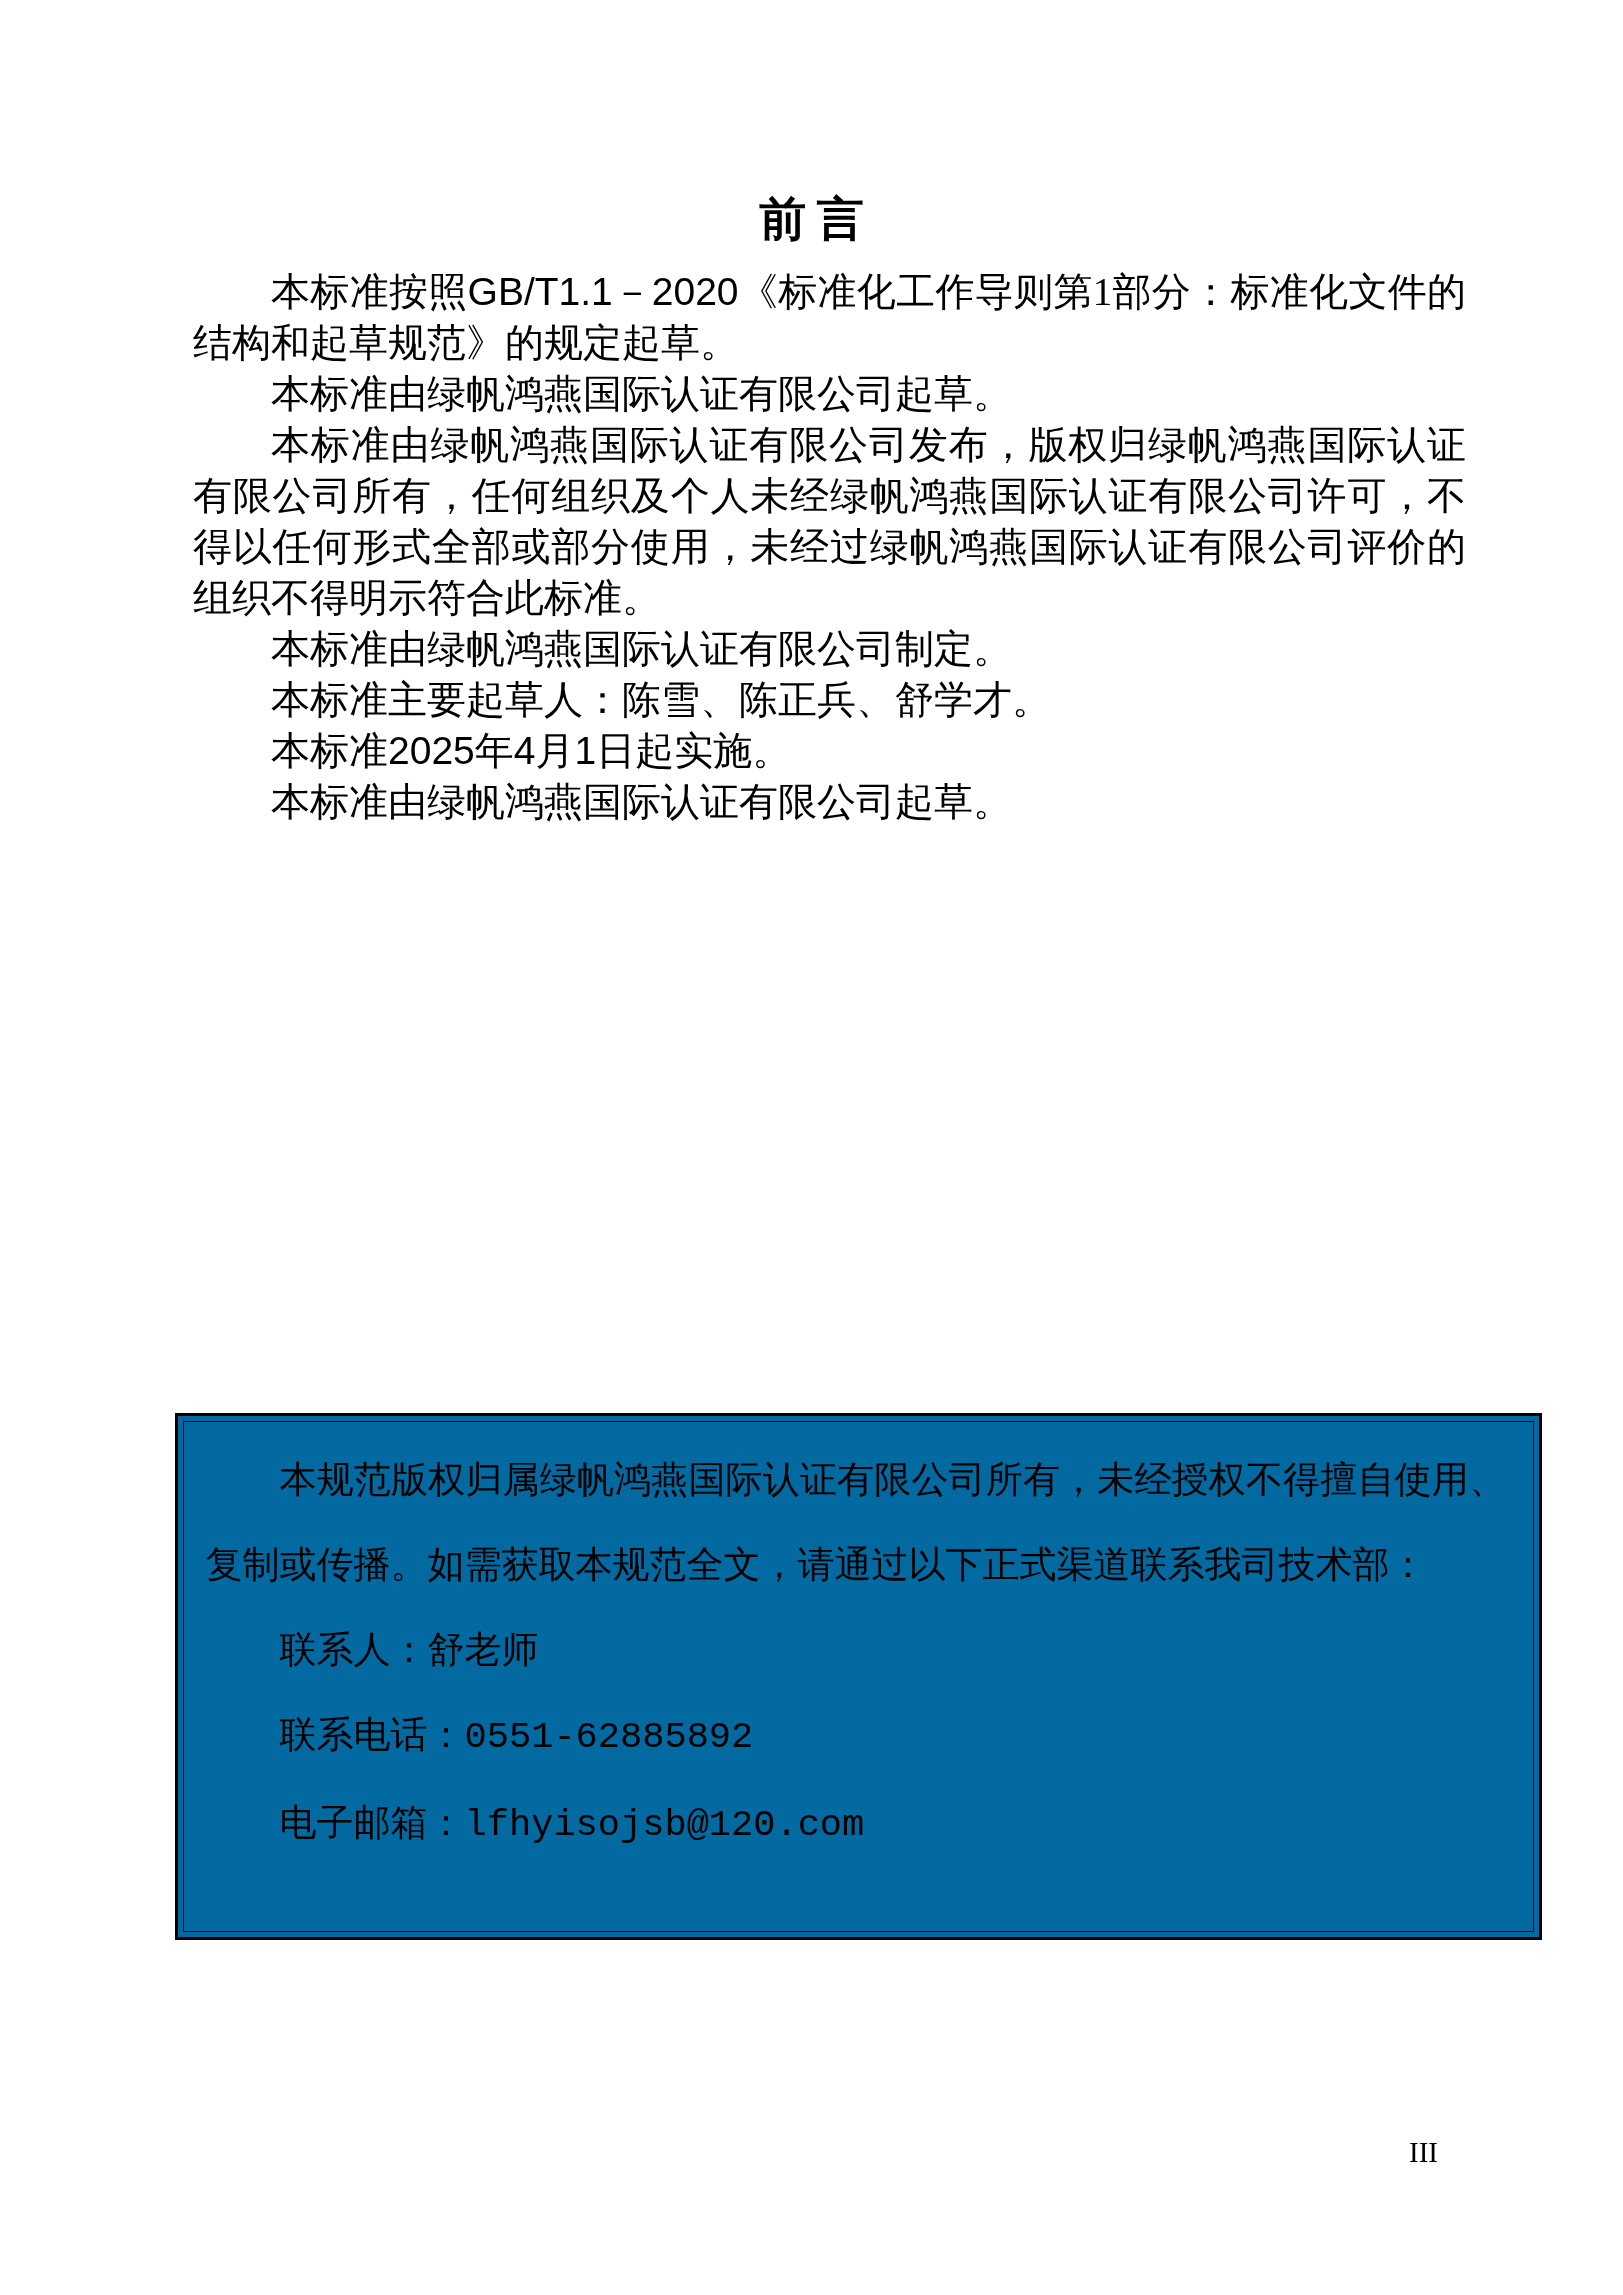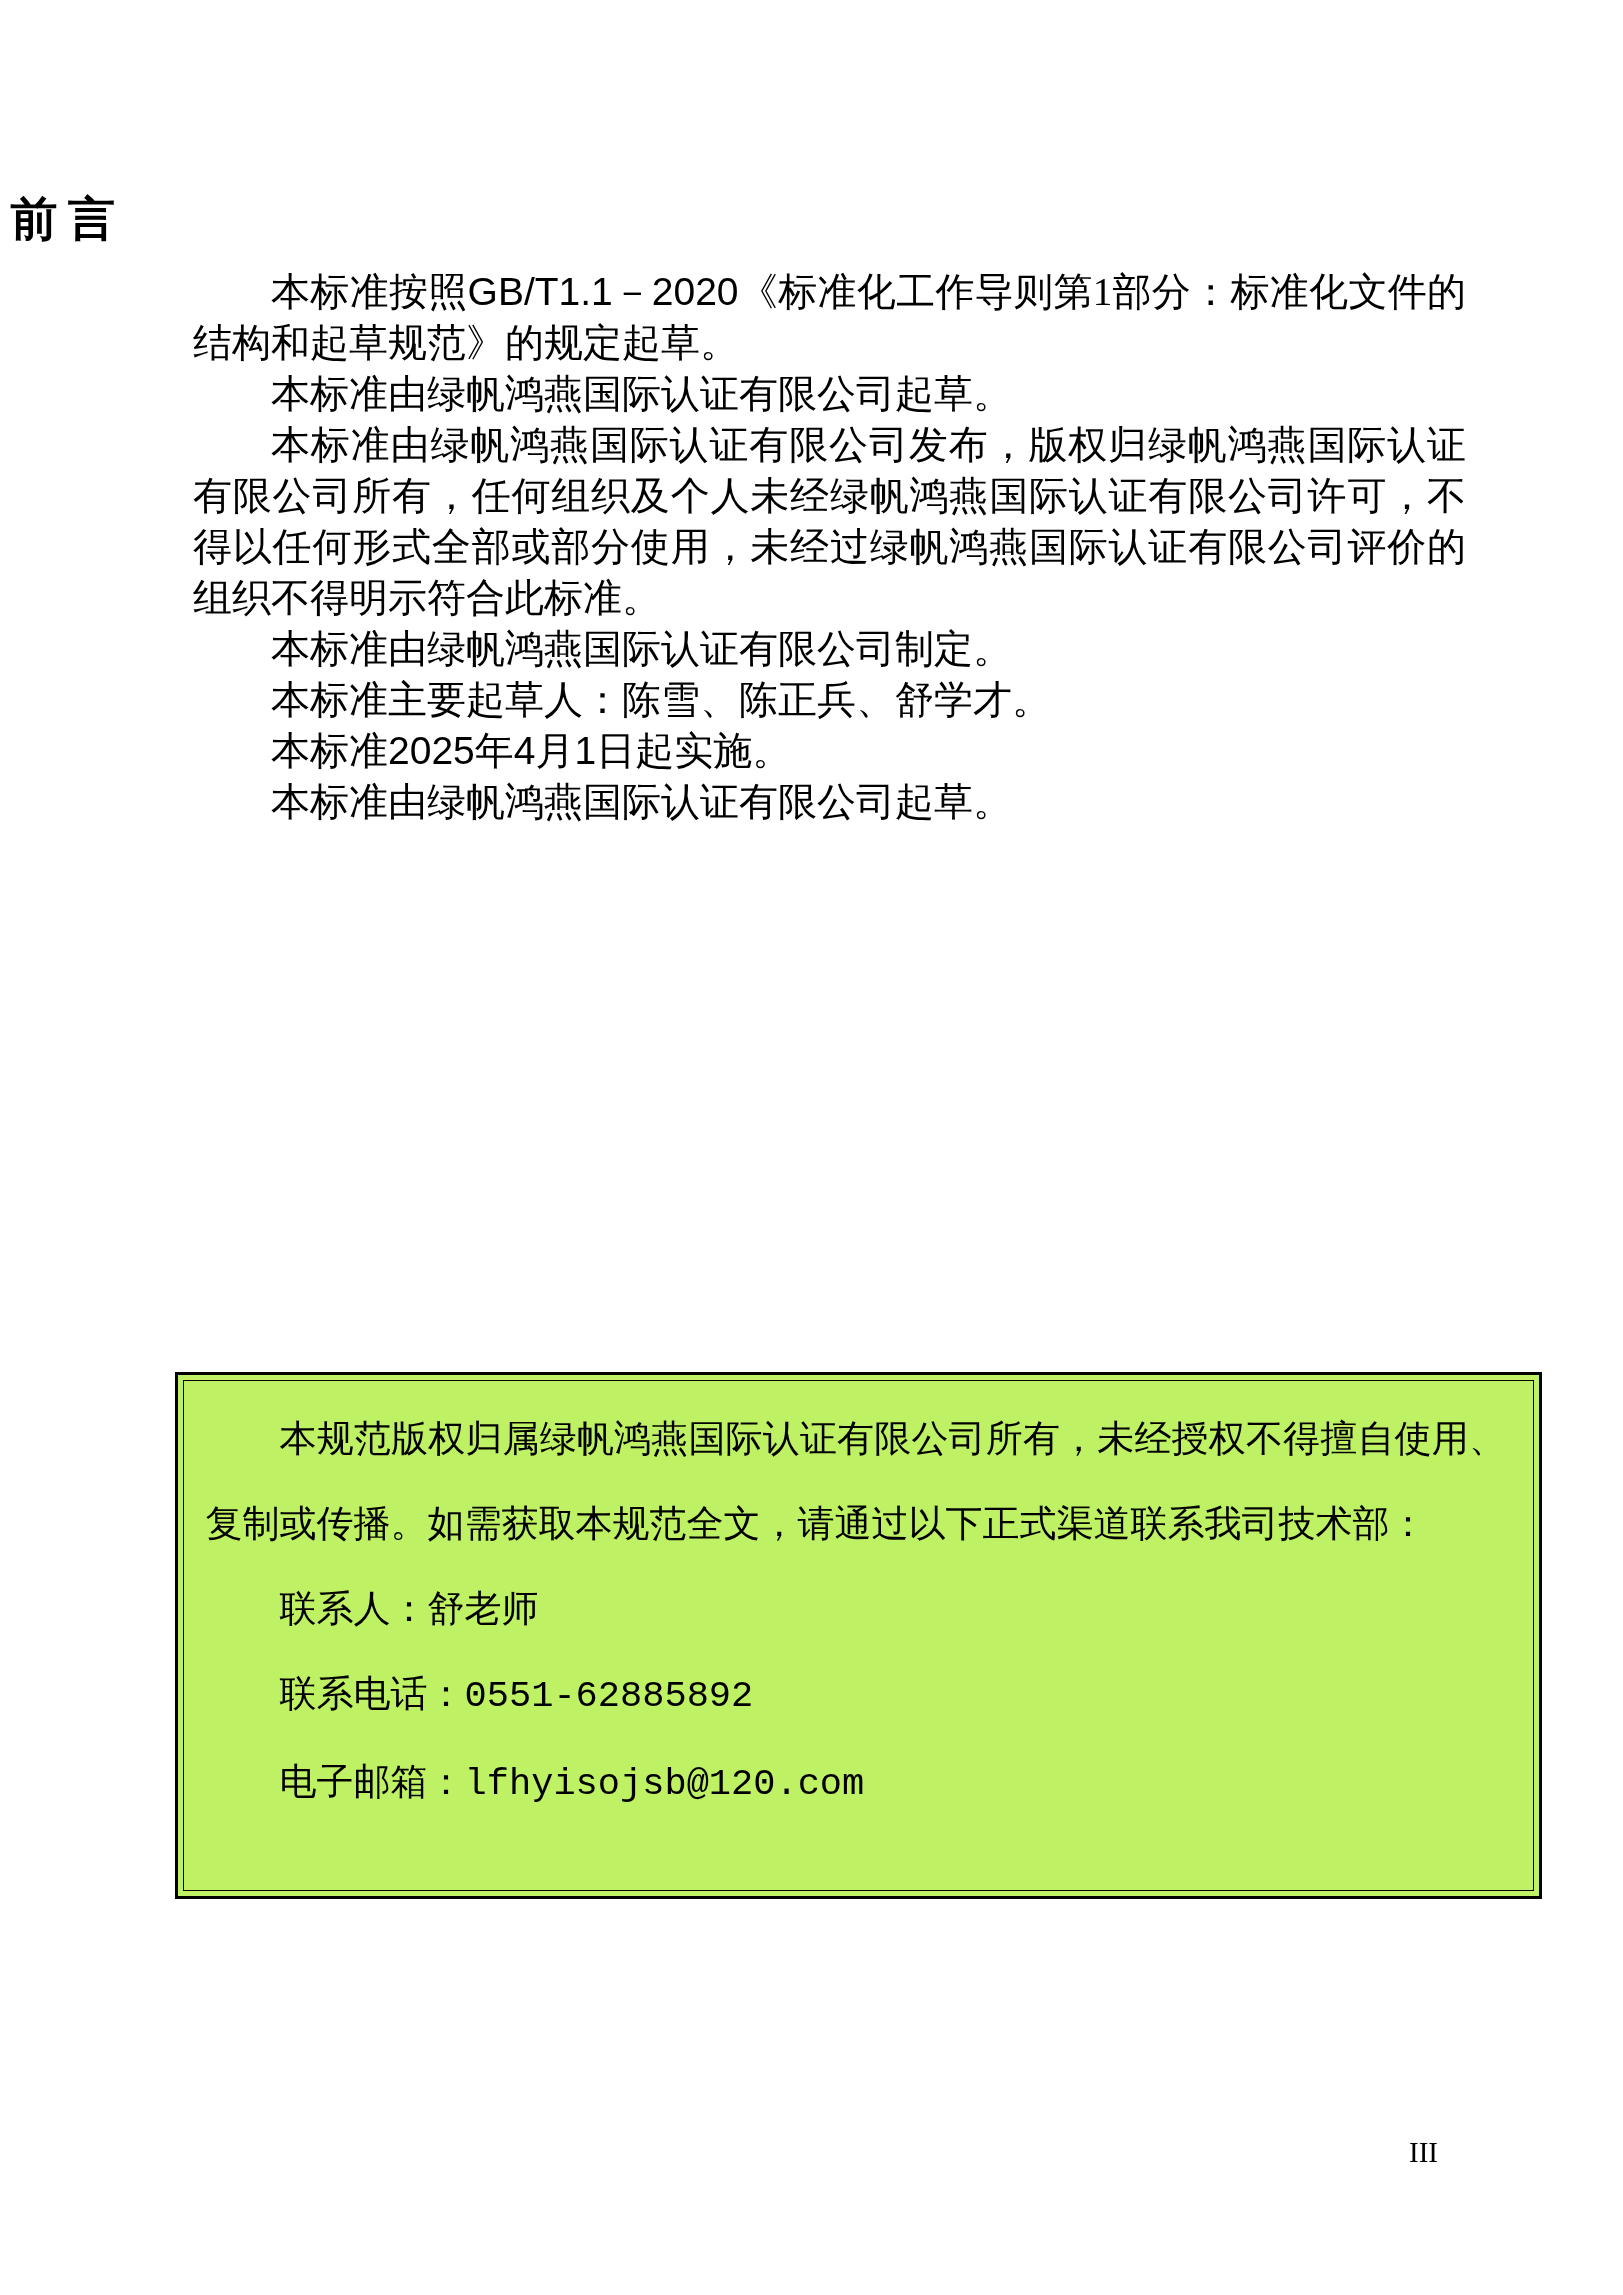--- a/index.html
+++ b/index.html
@@ -15,20 +15,21 @@
     color: #000000;
     font-family: "Liberation Serif", "DejaVu Serif", serif;
     overflow: hidden;
   }
   .doc-title {
     position: absolute;
     top: 196px;
     left: 0;
     width: 100%;
     margin: 0;
+    text-align: center;
     font-size: 47px;
     line-height: 1;
     font-weight: 700;
     letter-spacing: 10.5px;
     text-indent: 10.5px; 
     font-family: "Liberation Serif", "DejaVu Serif", serif;
   }
   .preface-body {
     position: absolute;
     top: 266px;
@@ -41,27 +42,27 @@
   .preface-body p {
     margin: 0;
     text-indent: 2em;
   }
   .latin {
     font-family: "Liberation Sans", "DejaVu Sans", sans-serif;
   }
   .copyright-box {
     position: absolute;
     left: 175px;
-    top: 1372px;
+    top: 1413px;
     width: 1367px;
     height: 527px;
     box-sizing: border-box;
     border: 3.3px solid #000000;
     padding: 4.6px;
-    background: #bef264;
+    background: #0369a1;
   }
   .copyright-box-inner {
     box-sizing: border-box;
     width: 100%;
     height: 100%;
     border: 1.3px solid #000000;
     padding: 15.7px 27.5px 0 22px;
     font-size: 37px;
     line-height: 85px;
     text-align: justify;

